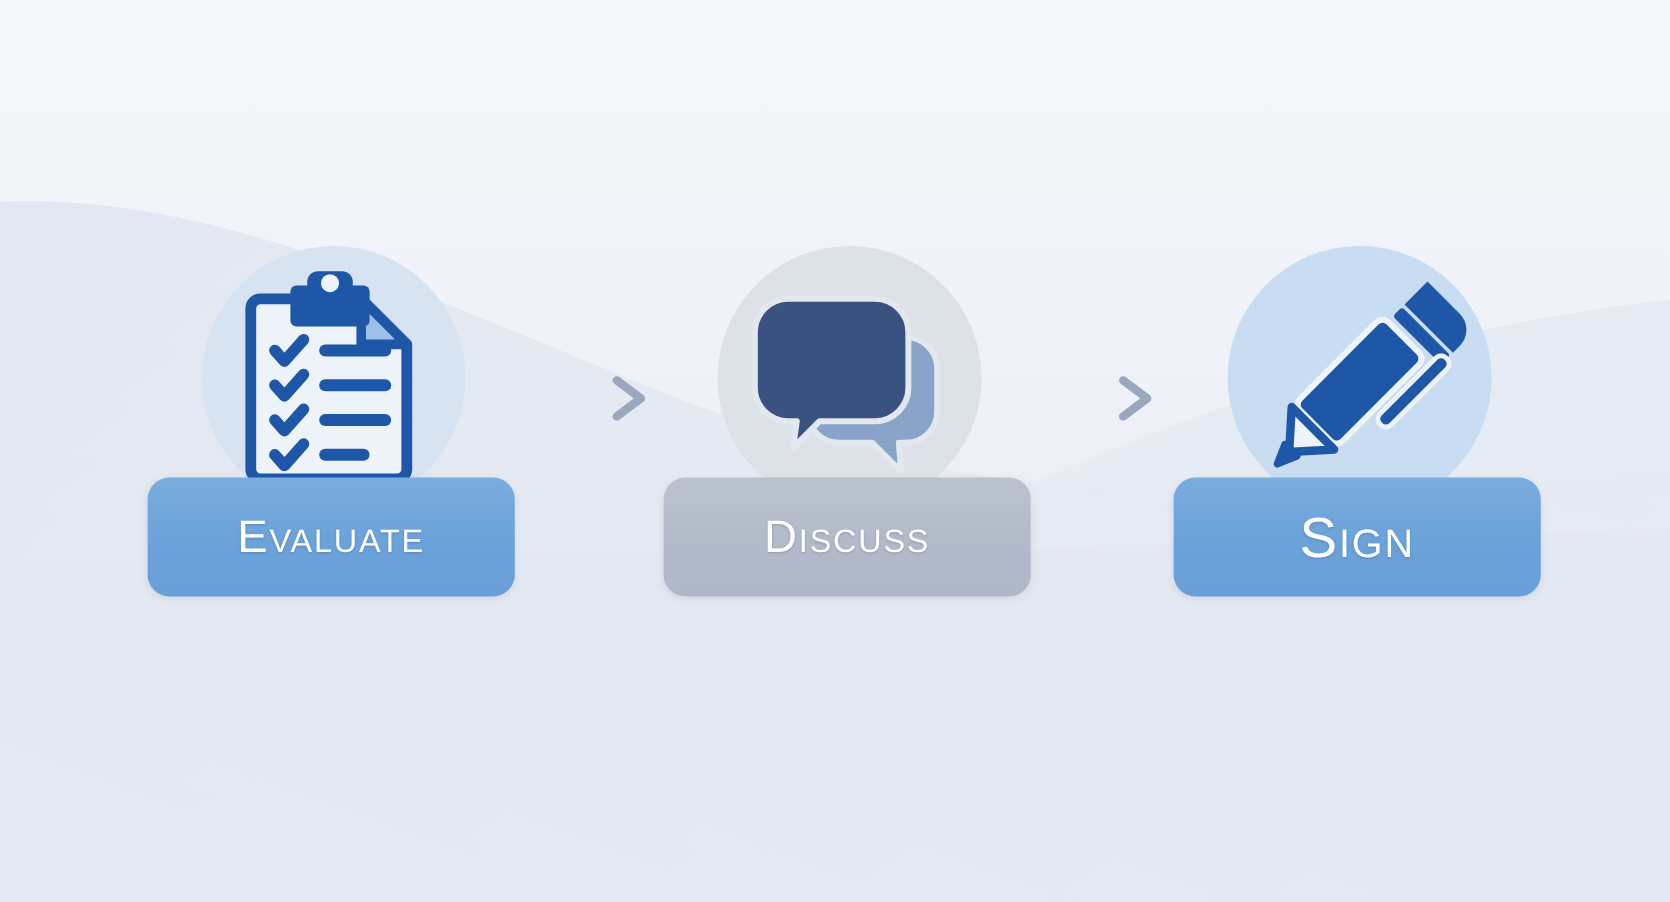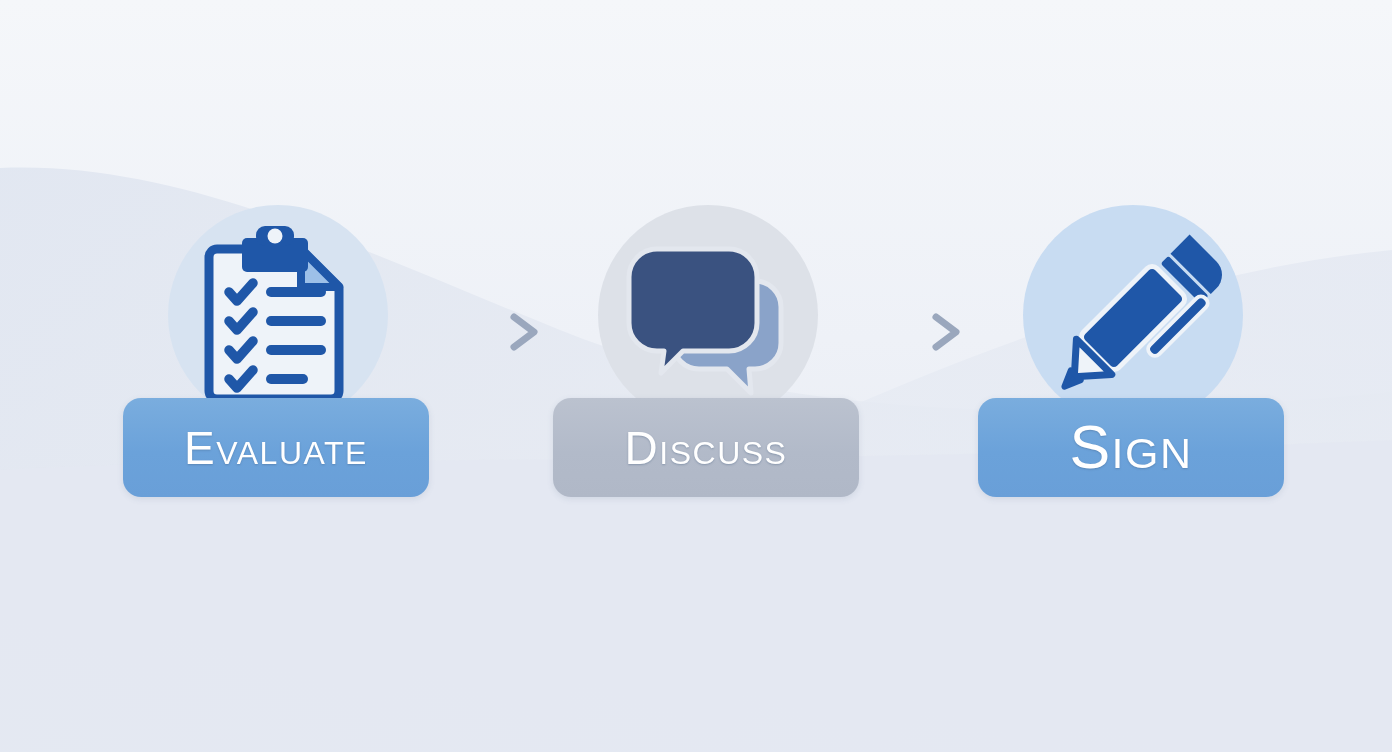--- a/index.html
+++ b/index.html
@@ -89,28 +89,28 @@
     background: linear-gradient(180deg, #7aadde 0%, #6ba2da 55%, #699fd8 100%);
   }
   .pill-gray {
     background: linear-gradient(180deg, #bbc2cf 0%, #b2bac9 55%, #b0b8c7 100%);
     text-align: right;
   }
   .pill-label {
     font-family: "Liberation Sans", sans-serif;
     font-variant: small-caps;
     font-weight: 400;
-    font-size: 46px;
+    font-size: 38px;
     letter-spacing: 1.5px;
     color: #ffffff;
     text-shadow: 0 1px 2px rgba(60, 85, 120, 0.35);
     line-height: 1;
     white-space: nowrap;
   }
-  .pill-sign .pill-label { font-size: 61px; }
+  .pill-sign .pill-label { font-size: 47px; }
 
   
   .arrow {
     position: absolute;
     top: 302px;
     width: 110px;
     height: 60px;
   }
   .arrow-1 { left: 438px; }
   .arrow-2 { left: 860px; }

